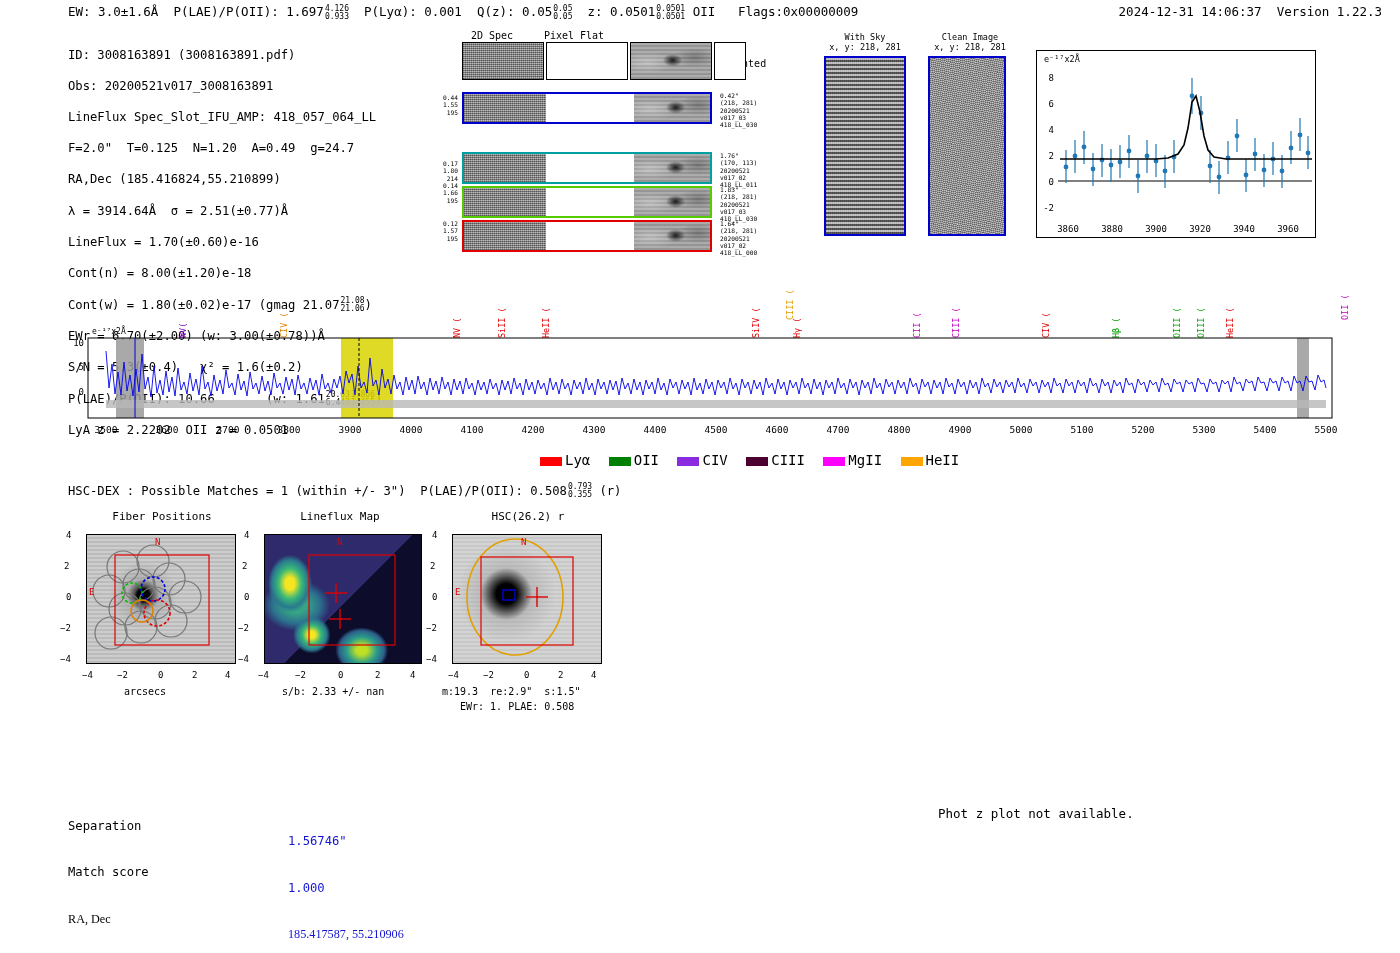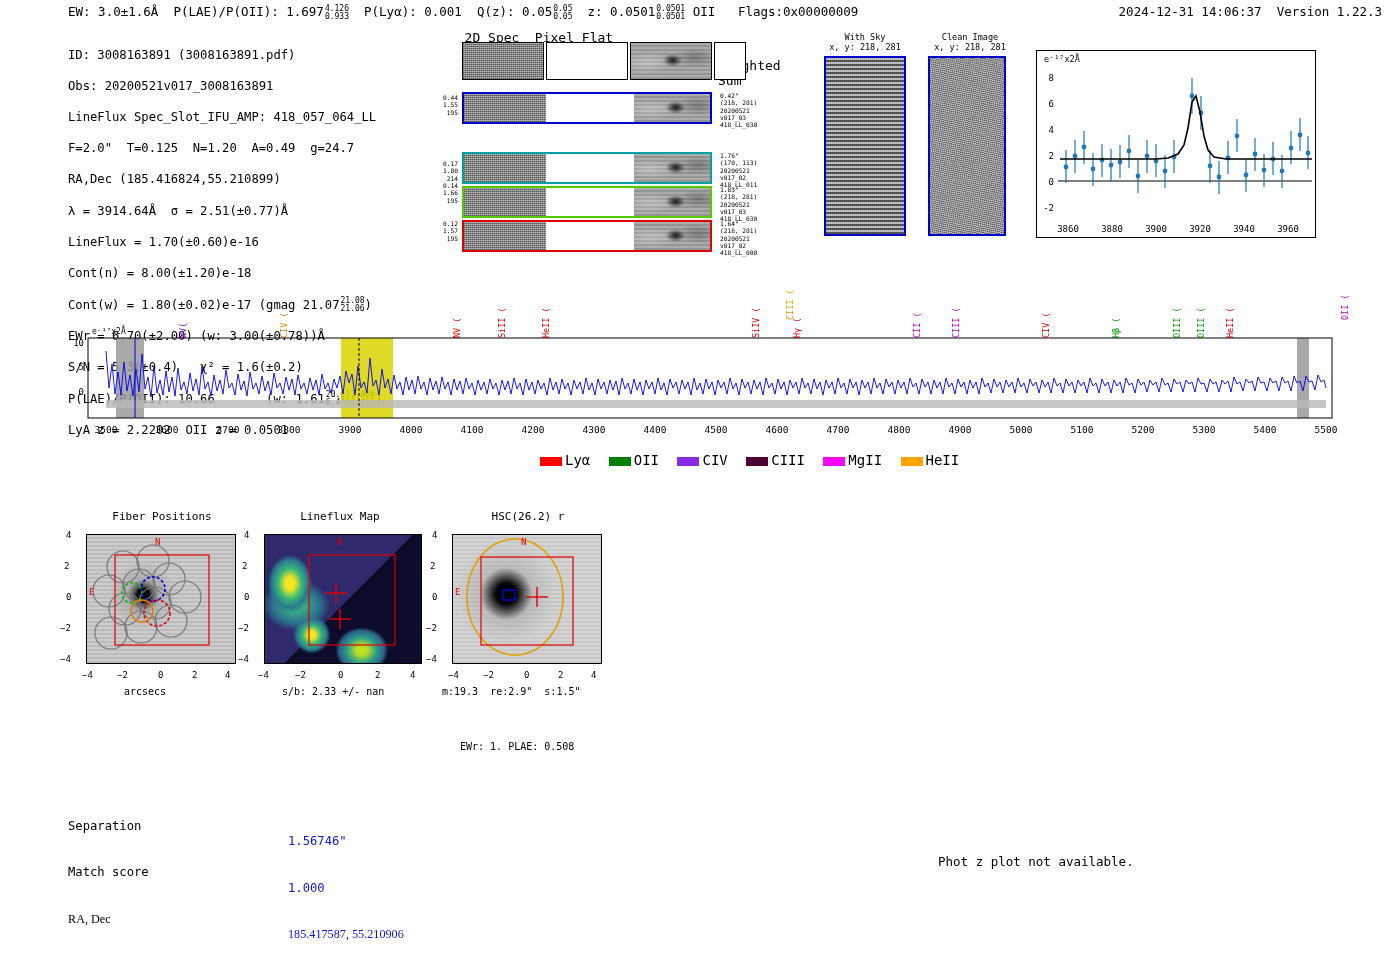--- a/index.html
+++ b/index.html
@@ -26,21 +26,21 @@
   .frac span { display: block; }
 
   
   #infoblock {
     position: absolute; left: 68px; top: 32px;
     font-size: 12.2px; line-height: 15.6px; white-space: pre;
   }
 
   
   #specpanels { position: absolute; left: 430px; top: 30px; width: 340px; height: 220px; }
-  .panel-title { position: absolute; font-size: 13px; text-align: center; }
+  .panel-title { position: absolute; font-size: 10px; text-align: center; }
   .strip-box { position: absolute; border: 1px solid #000; overflow: hidden; }
   .noise {
     width: 100%; height: 100%;
     background-color: #9a9a9a;
     background-image:
       repeating-linear-gradient(0deg, rgba(0,0,0,.22) 0 1px, rgba(255,255,255,.18) 1px 2px),
       repeating-linear-gradient(90deg, rgba(0,0,0,.18) 0 1px, rgba(255,255,255,.14) 1px 2px),
       radial-gradient(circle at 30% 40%, rgba(255,255,255,.35), transparent 40%),
       radial-gradient(circle at 70% 60%, rgba(0,0,0,.3), transparent 45%);
   }
@@ -124,21 +124,21 @@
       radial-gradient(ellipse 22px 22px at 30% 78%, #f6e622 0 16%, #37b878 42%, #2a788e 68%, transparent 85%),
       radial-gradient(ellipse 30px 26px at 62% 90%, #bddf26 0 18%, #2a9d8a 50%, #2d5f8a 75%, transparent 88%),
       radial-gradient(ellipse 40px 30px at 20% 55%, #35a585 0 25%, #2c6f8e 60%, transparent 85%),
       linear-gradient(135deg, transparent 0 52%, #0d0d2b 52% 100%);
   }
 
   
   #matchtable { position: absolute; left: 68px; top: 772px; font-size: 12.2px; line-height: 15.5px; white-space: pre; }
   #matchtable .k { position: absolute; left: 0; }
   #matchtable .v { position: absolute; left: 220px; color: #1414d2; }
-  #photoznote { position: absolute; left: 938px; top: 806px; font-size: 12.5px; white-space: pre; margin-top: 48px; }
+  #photoznote { position: absolute; left: 938px; top: 806px; font-size: 12.5px; white-space: pre; }
 </style>
 </head>
 <body>
 
 <div id="page">
 
   <div id="topline">
     <span class="left"><span>EW: 3.0±1.6Å</span>  <span>P(LAE)/P(OII): 1.697</span><span class="frac"><span>4.126</span><span>0.933</span></span>  <span>P(Lyα): 0.001</span>  <span>Q(z): 0.05</span><span class="frac"><span>0.05</span><span>0.05</span></span>  <span>z: 0.0501</span><span class="frac"><span>0.0501</span><span>0.0501</span></span> <span>OII</span>   <span>Flags:0x00000009</span></span>
     <span class="right"><span>2024-12-31 14:06:37</span>  <span>Version 1.22.3</span></span>
   </div>
@@ -403,20 +403,21 @@
 
   <div id="legend">
     <span class="leg-item"><span class="leg-sw" style="background:#ff0000"></span><span>Lyα</span></span>
     <span class="leg-item"><span class="leg-sw" style="background:#008000"></span><span>OII</span></span>
     <span class="leg-item"><span class="leg-sw" style="background:#8a2be2"></span><span>CIV</span></span>
     <span class="leg-item"><span class="leg-sw" style="background:#4b0030"></span><span>CIII</span></span>
     <span class="leg-item"><span class="leg-sw" style="background:#ff00ff"></span><span>MgII</span></span>
     <span class="leg-item"><span class="leg-sw" style="background:#ffa500"></span><span>HeII</span></span>
   </div>
 
+  <div id="hscdex"><span>HSC-DEX : Possible Matches = 1 (within +/- 3")  P(LAE)/P(OII): 0.508</span><span class="frac"><span>0.793</span><span>0.355</span></span> <span>(r)</span></div>
 
   <div class="imgpanel" style="left:62px; top:534px; width:200px; height:180px;">
     <div class="title">Fiber Positions</div>
     <div class="imgbox" style="left:24px; top:0; width:150px; height:130px;">
       <div class="greytex"></div>
       <svg width="150" height="130" style="position:absolute;left:0;top:0;">
         <g fill="none" stroke="#777" stroke-width="1.2">
           <circle cx="36" cy="32" r="16"></circle>
             <circle cx="66" cy="26" r="16"></circle>
           <circle cx="22" cy="56" r="16"></circle>
@@ -497,21 +498,21 @@
     <div class="tick" style="left:2px; top:27px;">2</div>
     <div class="tick" style="left:4px; top:58px;">0</div>
     <div class="tick" style="left:-2px; top:89px;">−2</div>
     <div class="tick" style="left:-2px; top:120px;">−4</div>
     <div class="tick" style="left:20px; top:136px;">−4</div>
     <div class="tick" style="left:55px; top:136px;">−2</div>
     <div class="tick" style="left:96px; top:136px;">0</div>
     <div class="tick" style="left:130px; top:136px;">2</div>
     <div class="tick" style="left:163px; top:136px;">4</div>
     <div class="axislabel" style="left:14px; top:152px;">m:19.3  re:2.9"  s:1.5"</div>
-    <div class="axislabel" style="left:32px; top:167px;margin-top:40px;">EWr: 1. PLAE: 0.508</div>
+    <div class="axislabel" style="left:32px; top:167px;">EWr: 1. PLAE: 0.508</div>
   </div>
 
   <div id="matchtable">
     <div style="position:relative;height:15.5px;">
       <span class="k">Separation</span>
       <span class="v">1.56746"</span>
     </div>
     <div style="position:relative;height:15.5px;">
       <span class="k">Match score</span>
       <span class="v">1.000</span>

